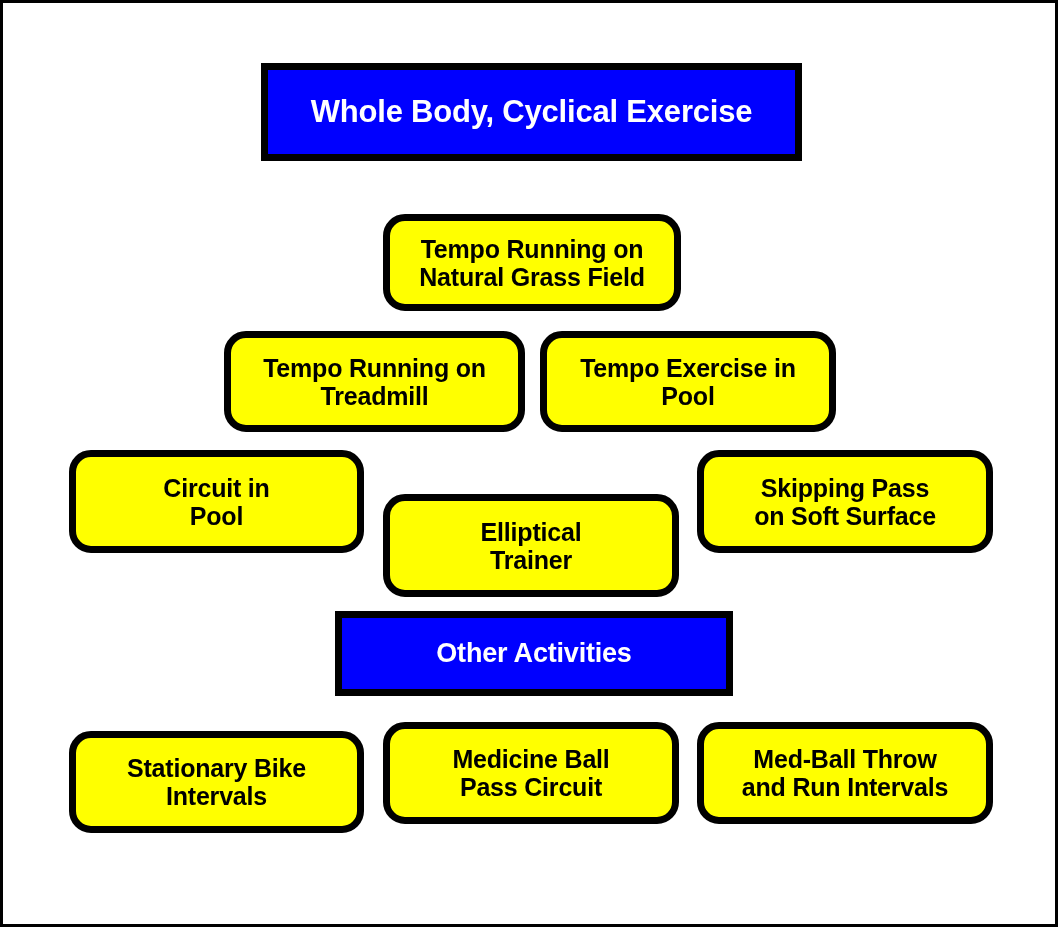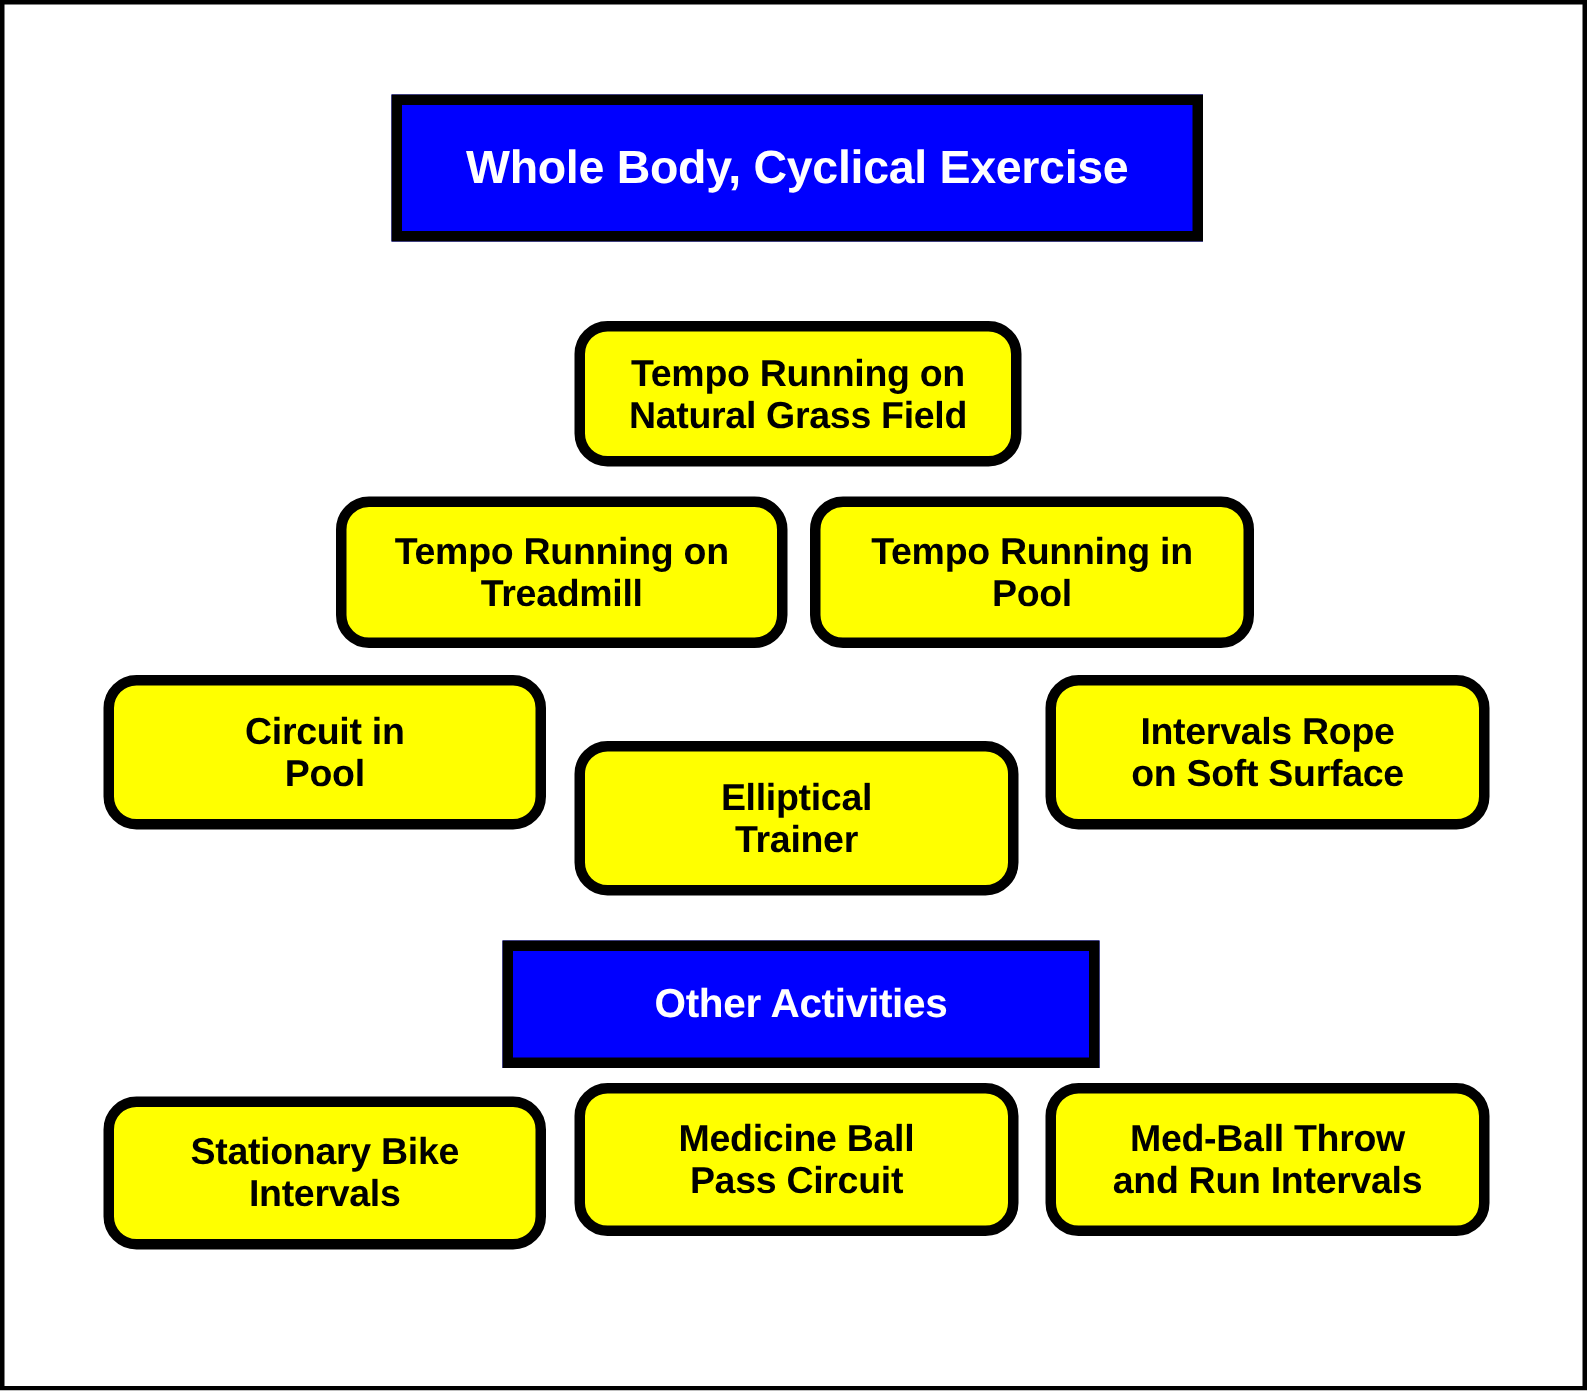--- a/index.html
+++ b/index.html
@@ -58,21 +58,21 @@
   
   #node-tempo-treadmill { left: 221px;  top: 328px; width: 301px; height: 101px; }
   #node-tempo-pool      { left: 537px;  top: 328px; width: 296px; height: 101px; }
 
   
   #node-swimming        { left: 66px;   top: 447px; width: 295px; height: 103px; }
   #node-elliptical      { left: 380px;  top: 447px; width: 296px; height: 103px; margin-top: 44px; }
   #node-skipping        { left: 694px;  top: 447px; width: 296px; height: 103px; }
 
   
-  #node-other           { left: 332px;  top: 608px; width: 398px; height: 85px; margin-top: 16px; }
+  #node-other           { left: 332px;  top: 608px; width: 398px; height: 85px; }
 
   
   #node-bike            { left: 66px;   top: 728px; width: 295px; height: 102px; }
   #node-medball         { left: 380px;  top: 719px; width: 296px; height: 102px; }
   #node-medball-run     { left: 694px;  top: 719px; width: 296px; height: 102px; }
 
   #credit {
     position: absolute;
     right: 40px;
     bottom: 26px;
@@ -88,30 +88,30 @@
 <div id="canvas">
 
   <div class="node header" id="node-whole-body">Whole Body, Cyclical Exercise</div>
 
   <div class="node activity" id="node-tempo-grass">Tempo Running on
 Natural Grass Field</div>
 
   <div class="node activity" id="node-tempo-treadmill">Tempo Running on
 Treadmill</div>
 
-  <div class="node activity" id="node-tempo-pool">Tempo Running in
+  <div class="node activity" id="node-tempo-pool">Tempo Exercise in
 Pool</div>
 
   <div class="node activity" id="node-swimming">Circuit in
 Pool</div>
 
   <div class="node activity" id="node-elliptical">Elliptical
 Trainer</div>
 
-  <div class="node activity" id="node-skipping">Intervals Rope
+  <div class="node activity" id="node-skipping">Skipping Pass
 on Soft Surface</div>
 
   <div class="node header-sub" id="node-other">Other Activities</div>
 
   <div class="node activity" id="node-bike">Stationary Bike
 Intervals</div>
 
   <div class="node activity" id="node-medball">Medicine Ball
 Pass Circuit</div>
 

